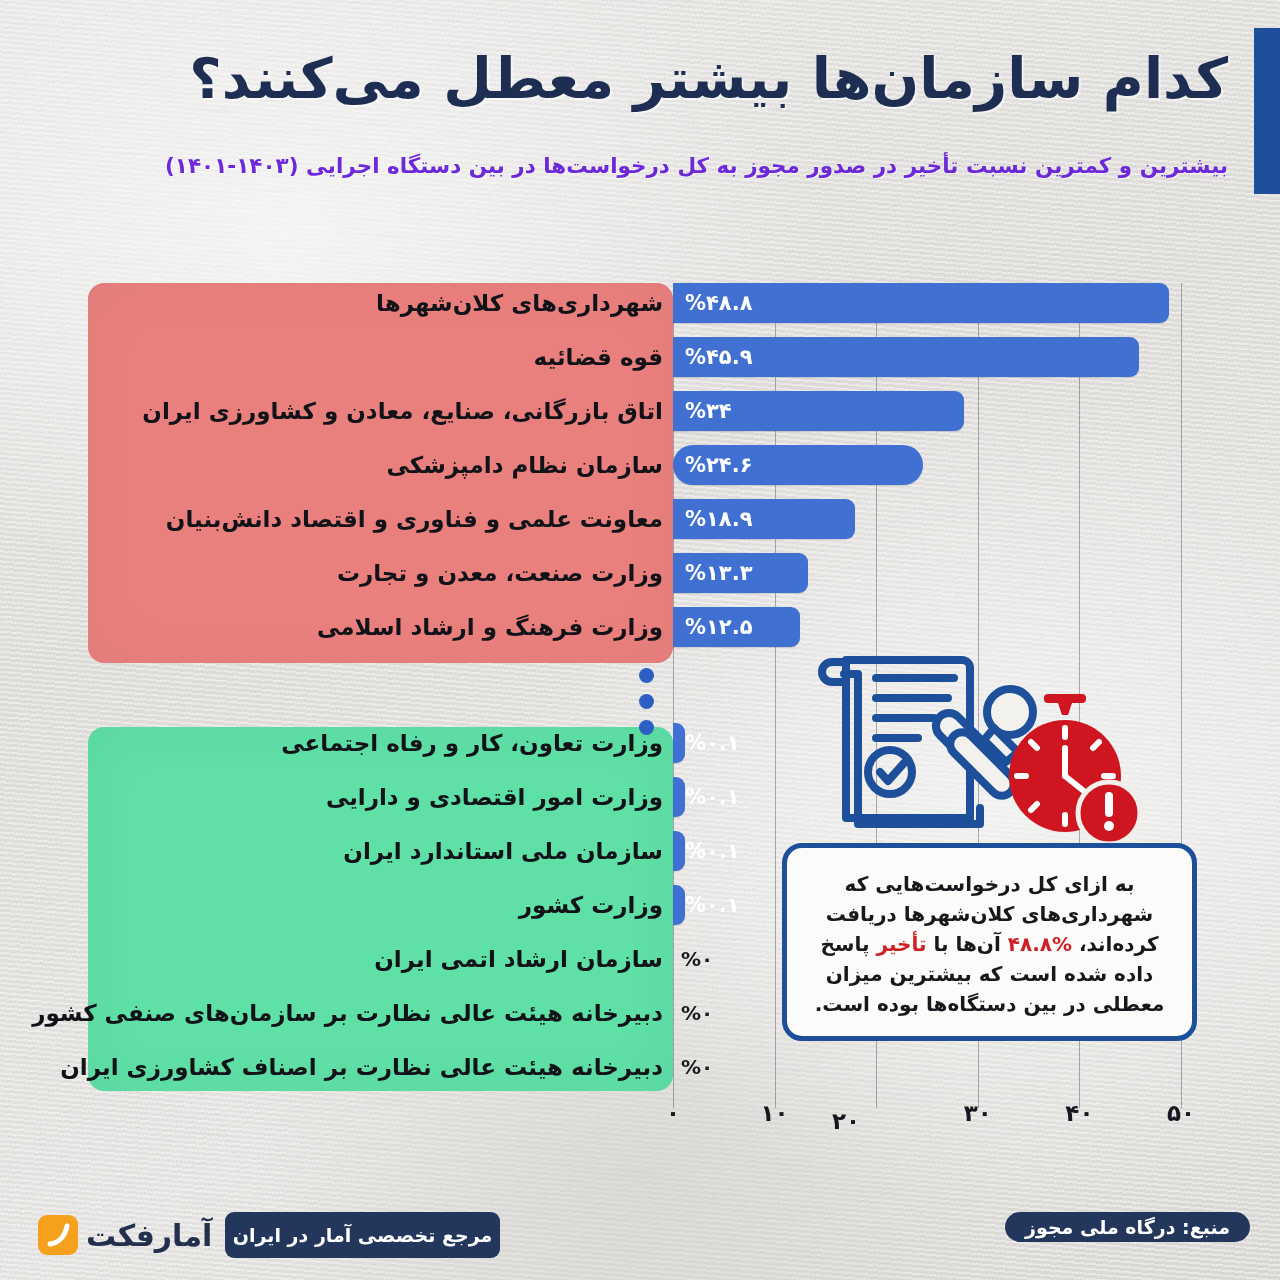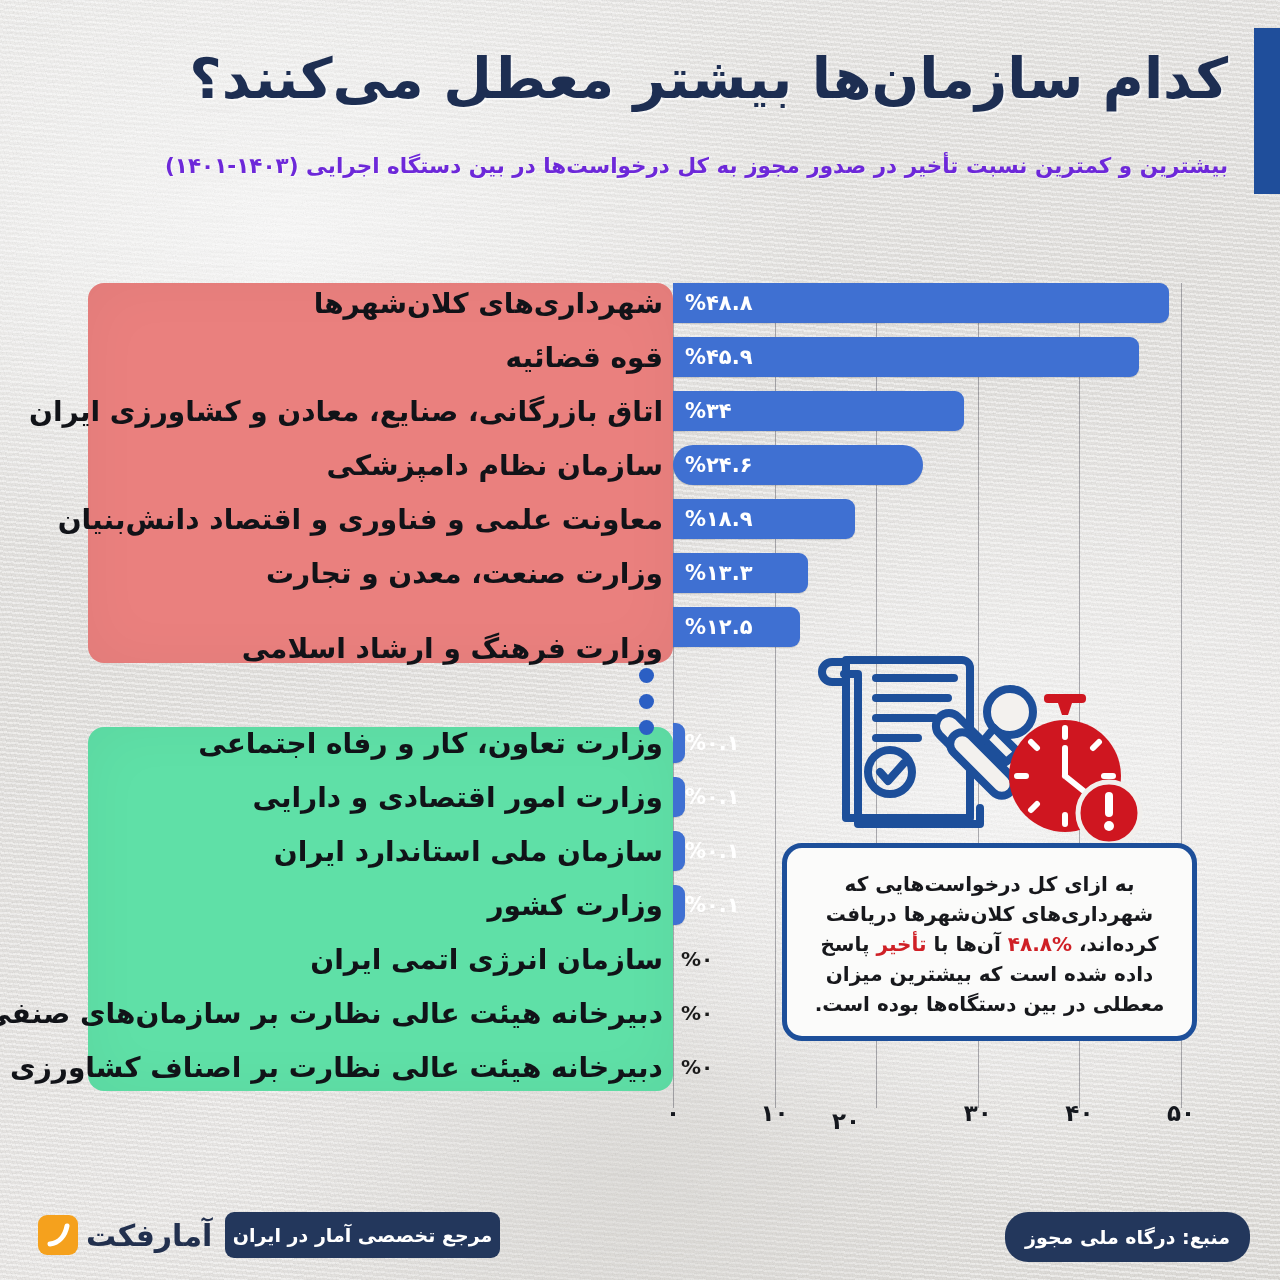--- a/index.html
+++ b/index.html
@@ -143,21 +143,21 @@
     height: 40px;
     display: flex;
     align-items: center;
   }
 
   
   .row-label {
     position: absolute;
     right: 617px;
     text-align: right;
-    font-size: 28px;
+    font-size: 23px;
     font-weight: bold;
     color: #111318;
     white-space: nowrap;
     height: 40px;
     display: flex;
     align-items: center;
     justify-content: flex-end;
   }
 
   
@@ -233,21 +233,21 @@
   .footer-tagline {
     left: 225px;
     top: 1212px;
     width: 275px;
     height: 46px;
   }
   .footer-source {
     left: 1005px;
     top: 1212px;
     width: 245px;
-    height: 50px;
+    height: 30px;
     border-radius: 23px;
   }
 
   .logo {
     position: absolute;
     left: 38px;
     top: 1210px;
     height: 50px;
     display: flex;
     align-items: center;
@@ -400,26 +400,26 @@
 
 <div class="footer-pill footer-tagline">مرجع تخصصی آمار در ایران</div>
 <div class="footer-pill footer-source">منبع: درگاه ملی مجوز</div>
 
 <div class="row-label" style="top: 283px;">شهرداری‌های کلان‌شهرها</div>
 <div class="row-label" style="top: 337px;">قوه قضائیه</div>
 <div class="row-label" style="top: 391px;">اتاق بازرگانی، صنایع، معادن و کشاورزی ایران</div>
 <div class="row-label" style="top: 445px;">سازمان نظام دامپزشکی</div>
 <div class="row-label" style="top: 499px;">معاونت علمی و فناوری و اقتصاد دانش‌بنیان</div>
 <div class="row-label" style="top: 553px;">وزارت صنعت، معدن و تجارت</div>
-<div class="row-label" style="top: 607px; margin-top: 21px;">وزارت فرهنگ و ارشاد اسلامی</div>
+<div class="row-label" style="top: 607px;">وزارت فرهنگ و ارشاد اسلامی</div>
 <div class="row-label" style="top: 723px;">وزارت تعاون، کار و رفاه اجتماعی</div>
 <div class="row-label" style="top: 777px;">وزارت امور اقتصادی و دارایی</div>
 <div class="row-label" style="top: 831px;">سازمان ملی استاندارد ایران</div>
 <div class="row-label" style="top: 885px;">وزارت کشور</div>
-<div class="row-label" style="top: 939px;">سازمان انرژی اتمی ایران</div>
+<div class="row-label" style="top: 939px;">سازمان ارشاد اتمی ایران</div>
 <div class="row-label" style="top: 993px;">دبیرخانه هیئت عالی نظارت بر سازمان‌های صنفی کشور</div>
 <div class="row-label" style="top: 1047px;">دبیرخانه هیئت عالی نظارت بر اصناف کشاورزی ایران</div>
 <div class="axis-tick" style="left: 673px;">۰</div>
 <div class="axis-tick" style="left: 774.6px;">۱۰</div>
 <div class="axis-tick" style="left: 846px; margin-top: 8px;">۲۰</div>
 <div class="axis-tick" style="left: 977.8px;">۳۰</div>
 <div class="axis-tick" style="left: 1079.4px;">۴۰</div>
 <div class="axis-tick" style="left: 1181px;">۵۰</div>
 
 </body></html>

